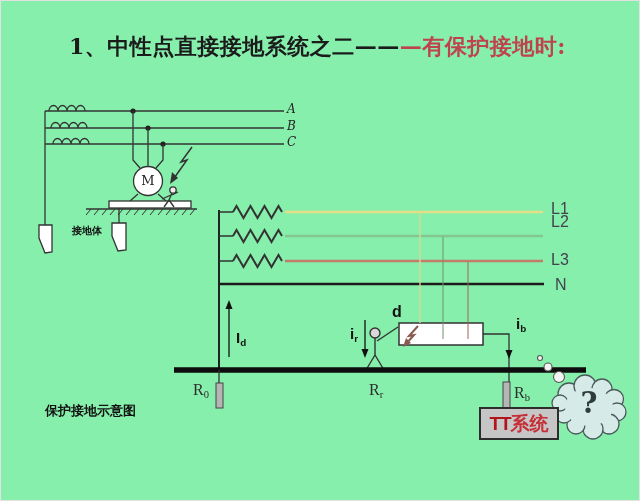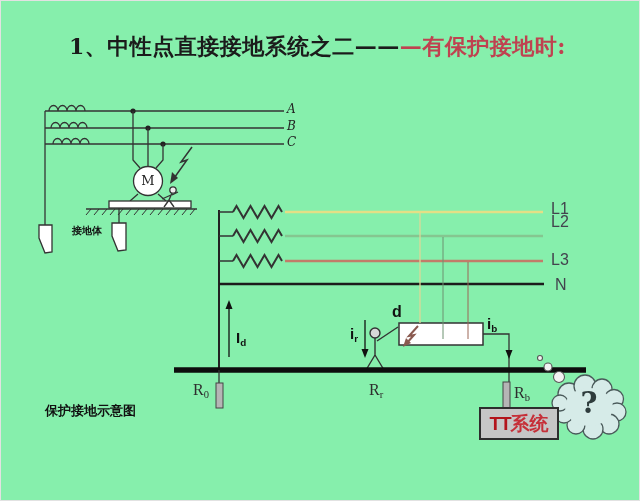--- a/index.html
+++ b/index.html
@@ -140,21 +140,21 @@
   <div class="lbl linelbl" style="left:550px;top:212px">L2</div>
   <div class="lbl linelbl" style="left:550px;top:250px">L3</div>
   <div class="lbl linelbl" style="left:554px;top:275px">N</div>
 
   <div class="lbl cur" style="left:235px;top:328px">
     <span>I</span><span class="sub">d</span>
   </div>
   <div class="lbl cur" style="left:349px;top:324px">
     <span>i</span><span class="sub">r</span>
   </div>
-  <div class="lbl cur" style="left:486px;top:314px">
+  <div class="lbl cur" style="left:515px;top:314px">
     <span>i</span><span class="sub">b</span>
   </div>
   <div class="lbl faultd" style="left:391px;top:302px">d</div>
 
   <div class="lbl res" style="left:192px;top:380px">
     <span>R</span><span class="sub">0</span>
   </div>
   <div class="lbl res" style="left:368px;top:380px">
     <span>R</span><span class="sub">r</span>
   </div>

